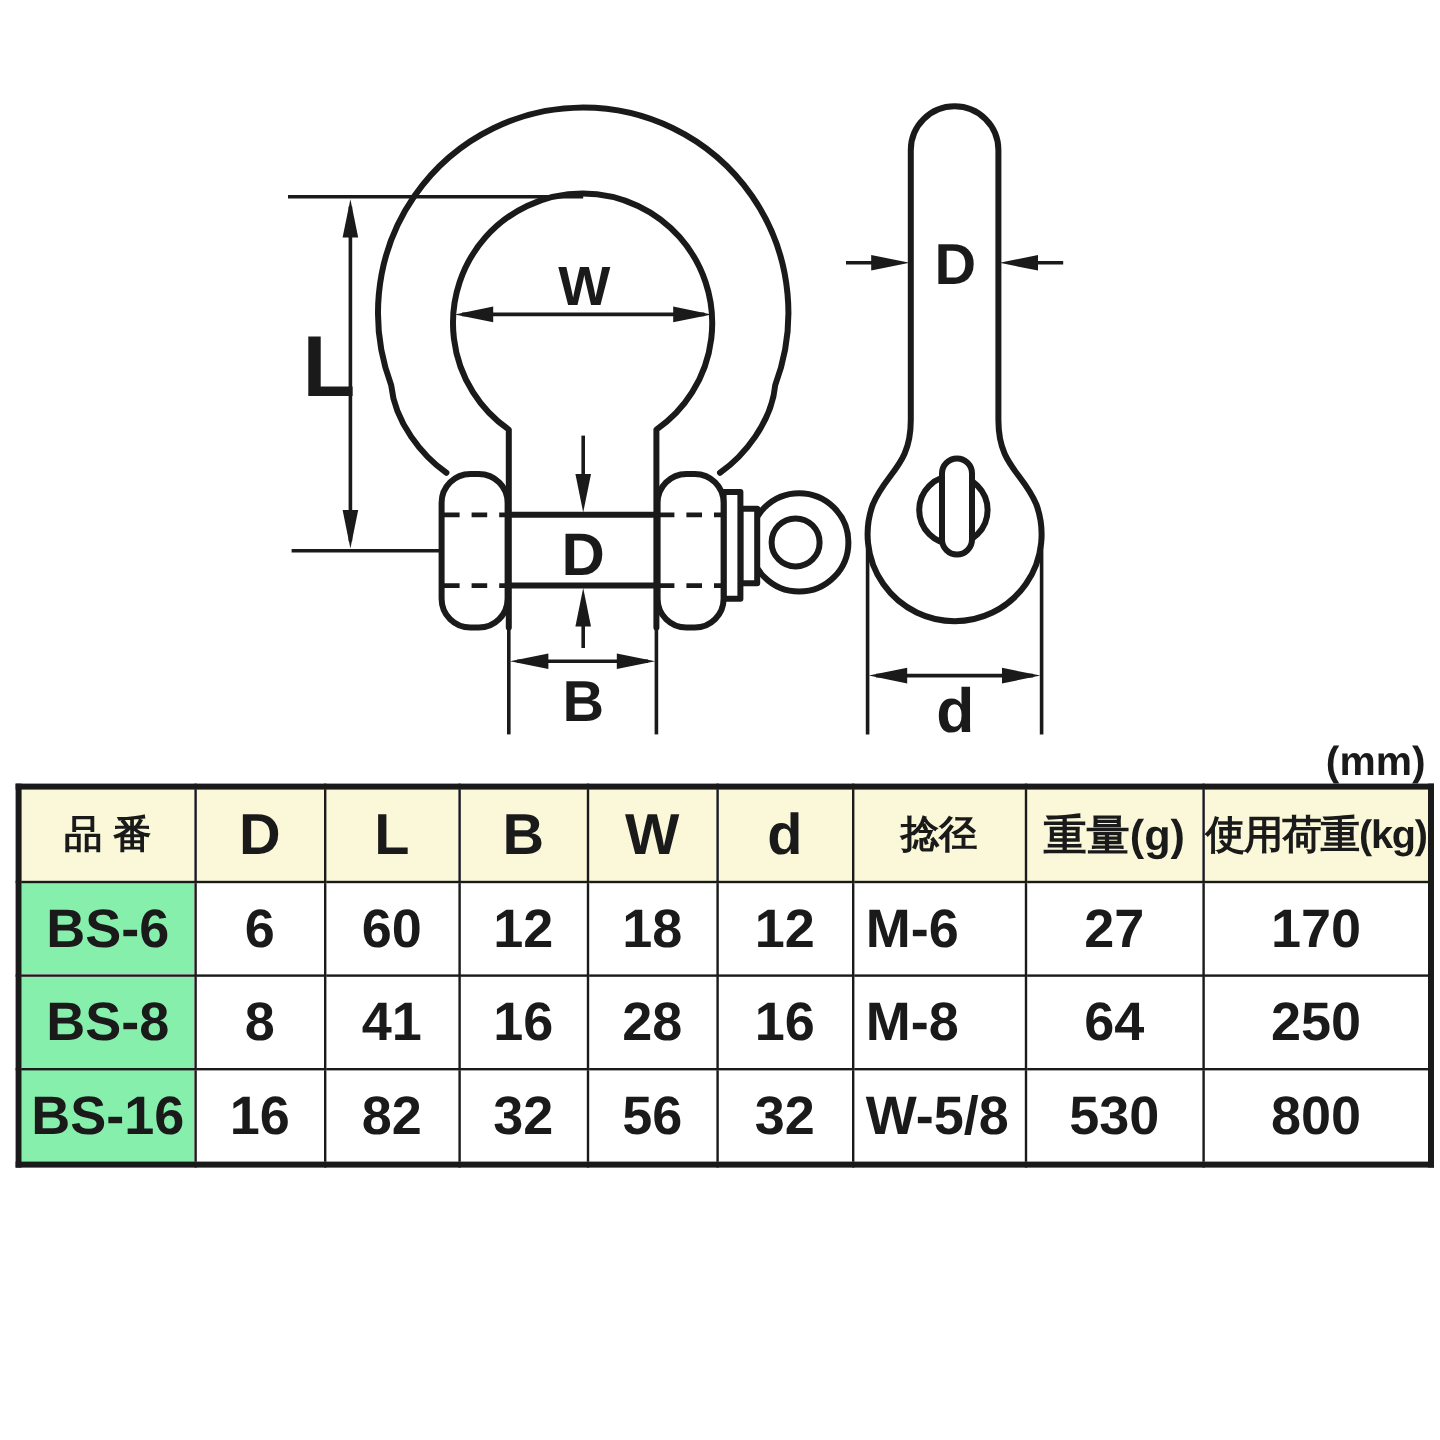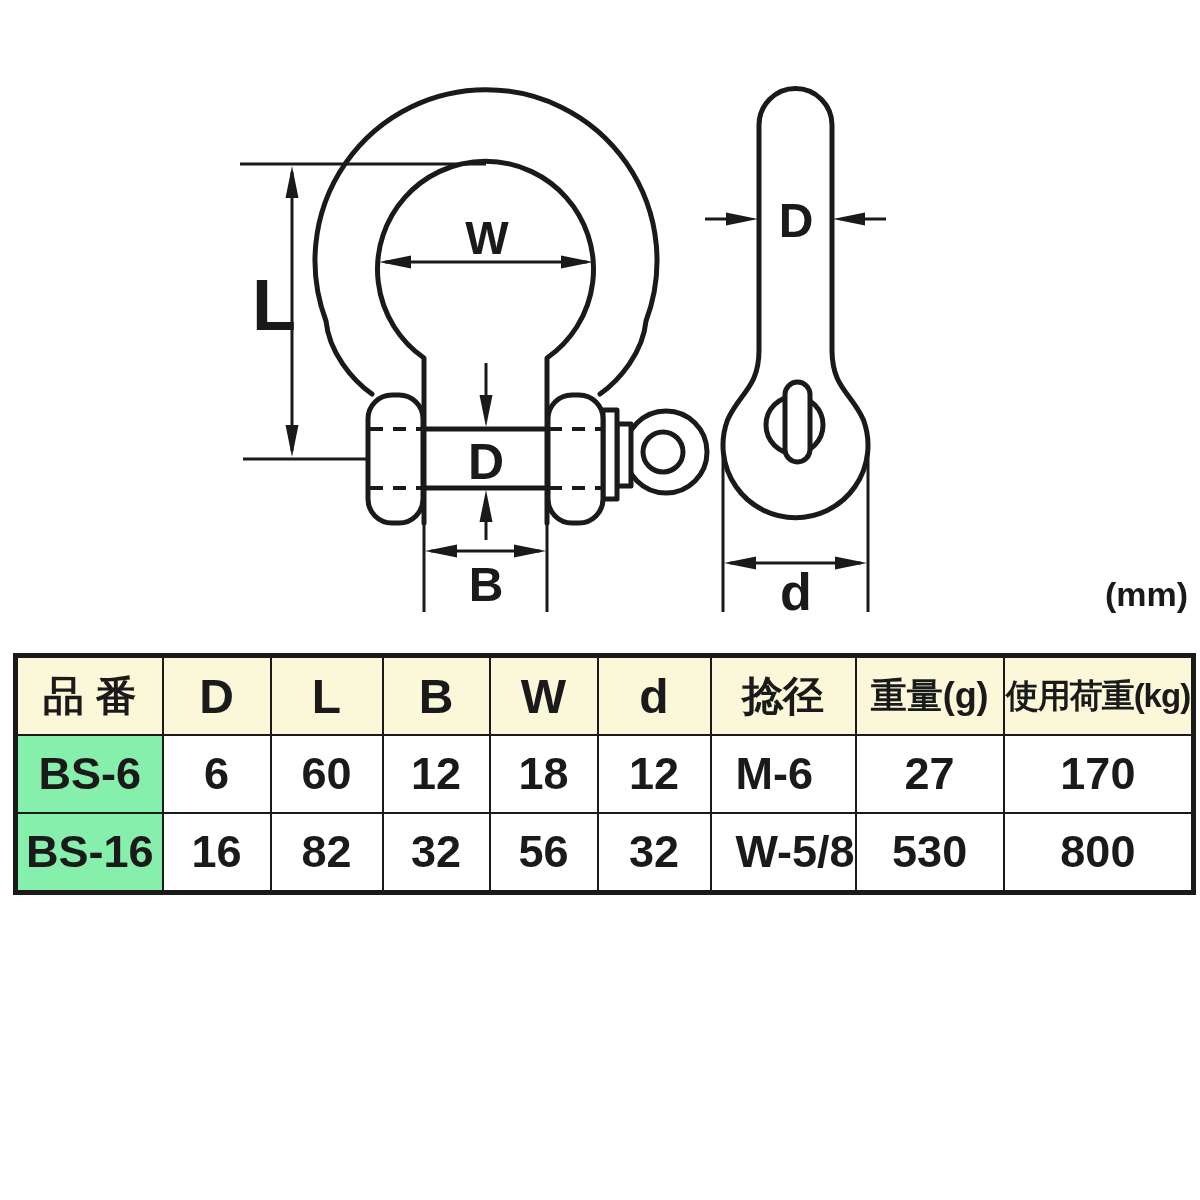--- a/index.html
+++ b/index.html
@@ -1,32 +1,32 @@
 <!DOCTYPE html>
 <html><head>
 <meta charset="utf-8">
 <style>
   html,body{margin:0;padding:0;background:#ffffff;}
   body{width:1200px;height:1200px;position:relative;overflow:hidden;
        font-family:"Liberation Sans","DejaVu Sans",sans-serif;color:#1a1a1a;}
   #diagram{position:absolute;left:0;top:0;}
   .dim-label{font-family:"Liberation Sans","DejaVu Sans",sans-serif;font-weight:bold;fill:#1a1a1a;}
-  #unit-label{position:absolute;right:12px;top:575px;width:300px;text-align:right;
+  #unit-label{position:absolute;right:12px;top:616px;width:300px;text-align:right;
               font-size:34px;font-weight:bold;color:#1a1a1a;}
   #spec-table{position:absolute;left:13px;top:653px;border-collapse:collapse;
               table-layout:fixed;border:5px solid #1a1a1a;}
   #spec-table th,#spec-table td{border:2.5px solid #1a1a1a;height:76px;padding:0;
               text-align:center;vertical-align:middle;font-weight:bold;
               font-size:45px;color:#1a1a1a;white-space:nowrap;overflow:hidden;}
   #spec-table th{background:#faf8d8;font-size:48px;}
-  #spec-table th.kanji{font-size:41px;}
+  #spec-table th.kanji{font-size:32px;}
   #spec-table th.kanji-sm{font-size:36px;}
   #spec-table th.kanji-xs{font-size:33px;letter-spacing:-1px;}
   #spec-table td.rowhead{background:#86efac;}
-  #spec-table td.thread-col{text-align:left;padding-left:24px;}
+  #spec-table td.thread-col{text-align:left;padding-left:10px;}
 </style>
 </head>
 <body>
 
 <svg id="diagram" width="1200" height="650" viewBox="0 0 1200 650">
 
   <g stroke="#1a1a1a" fill="none" stroke-width="5" stroke-linecap="round" stroke-linejoin="round">
 
     <path d="M 372 394 C 352 380, 329 352, 326 321 A 171 171 0 1 1 646 321 C 643 352, 620 380, 600 394"></path>
 
@@ -136,20 +136,31 @@
         <td>6</td>
         <td>60</td>
         <td>12</td>
         <td>18</td>
         <td>12</td>
         <td class="thread-col">M-6</td>
         <td>27</td>
         <td>170</td>
       </tr>
       <tr>
+        <td class="rowhead">BS-8</td>
+        <td>8</td>
+        <td>41</td>
+        <td>16</td>
+        <td>28</td>
+        <td>16</td>
+        <td class="thread-col">M-8</td>
+        <td>64</td>
+        <td>250</td>
+      </tr>
+      <tr>
         <td class="rowhead">BS-16</td>
         <td>16</td>
         <td>82</td>
         <td>32</td>
         <td>56</td>
         <td>32</td>
         <td class="thread-col">W-5/8</td>
         <td>530</td>
         <td>800</td>
       </tr>

